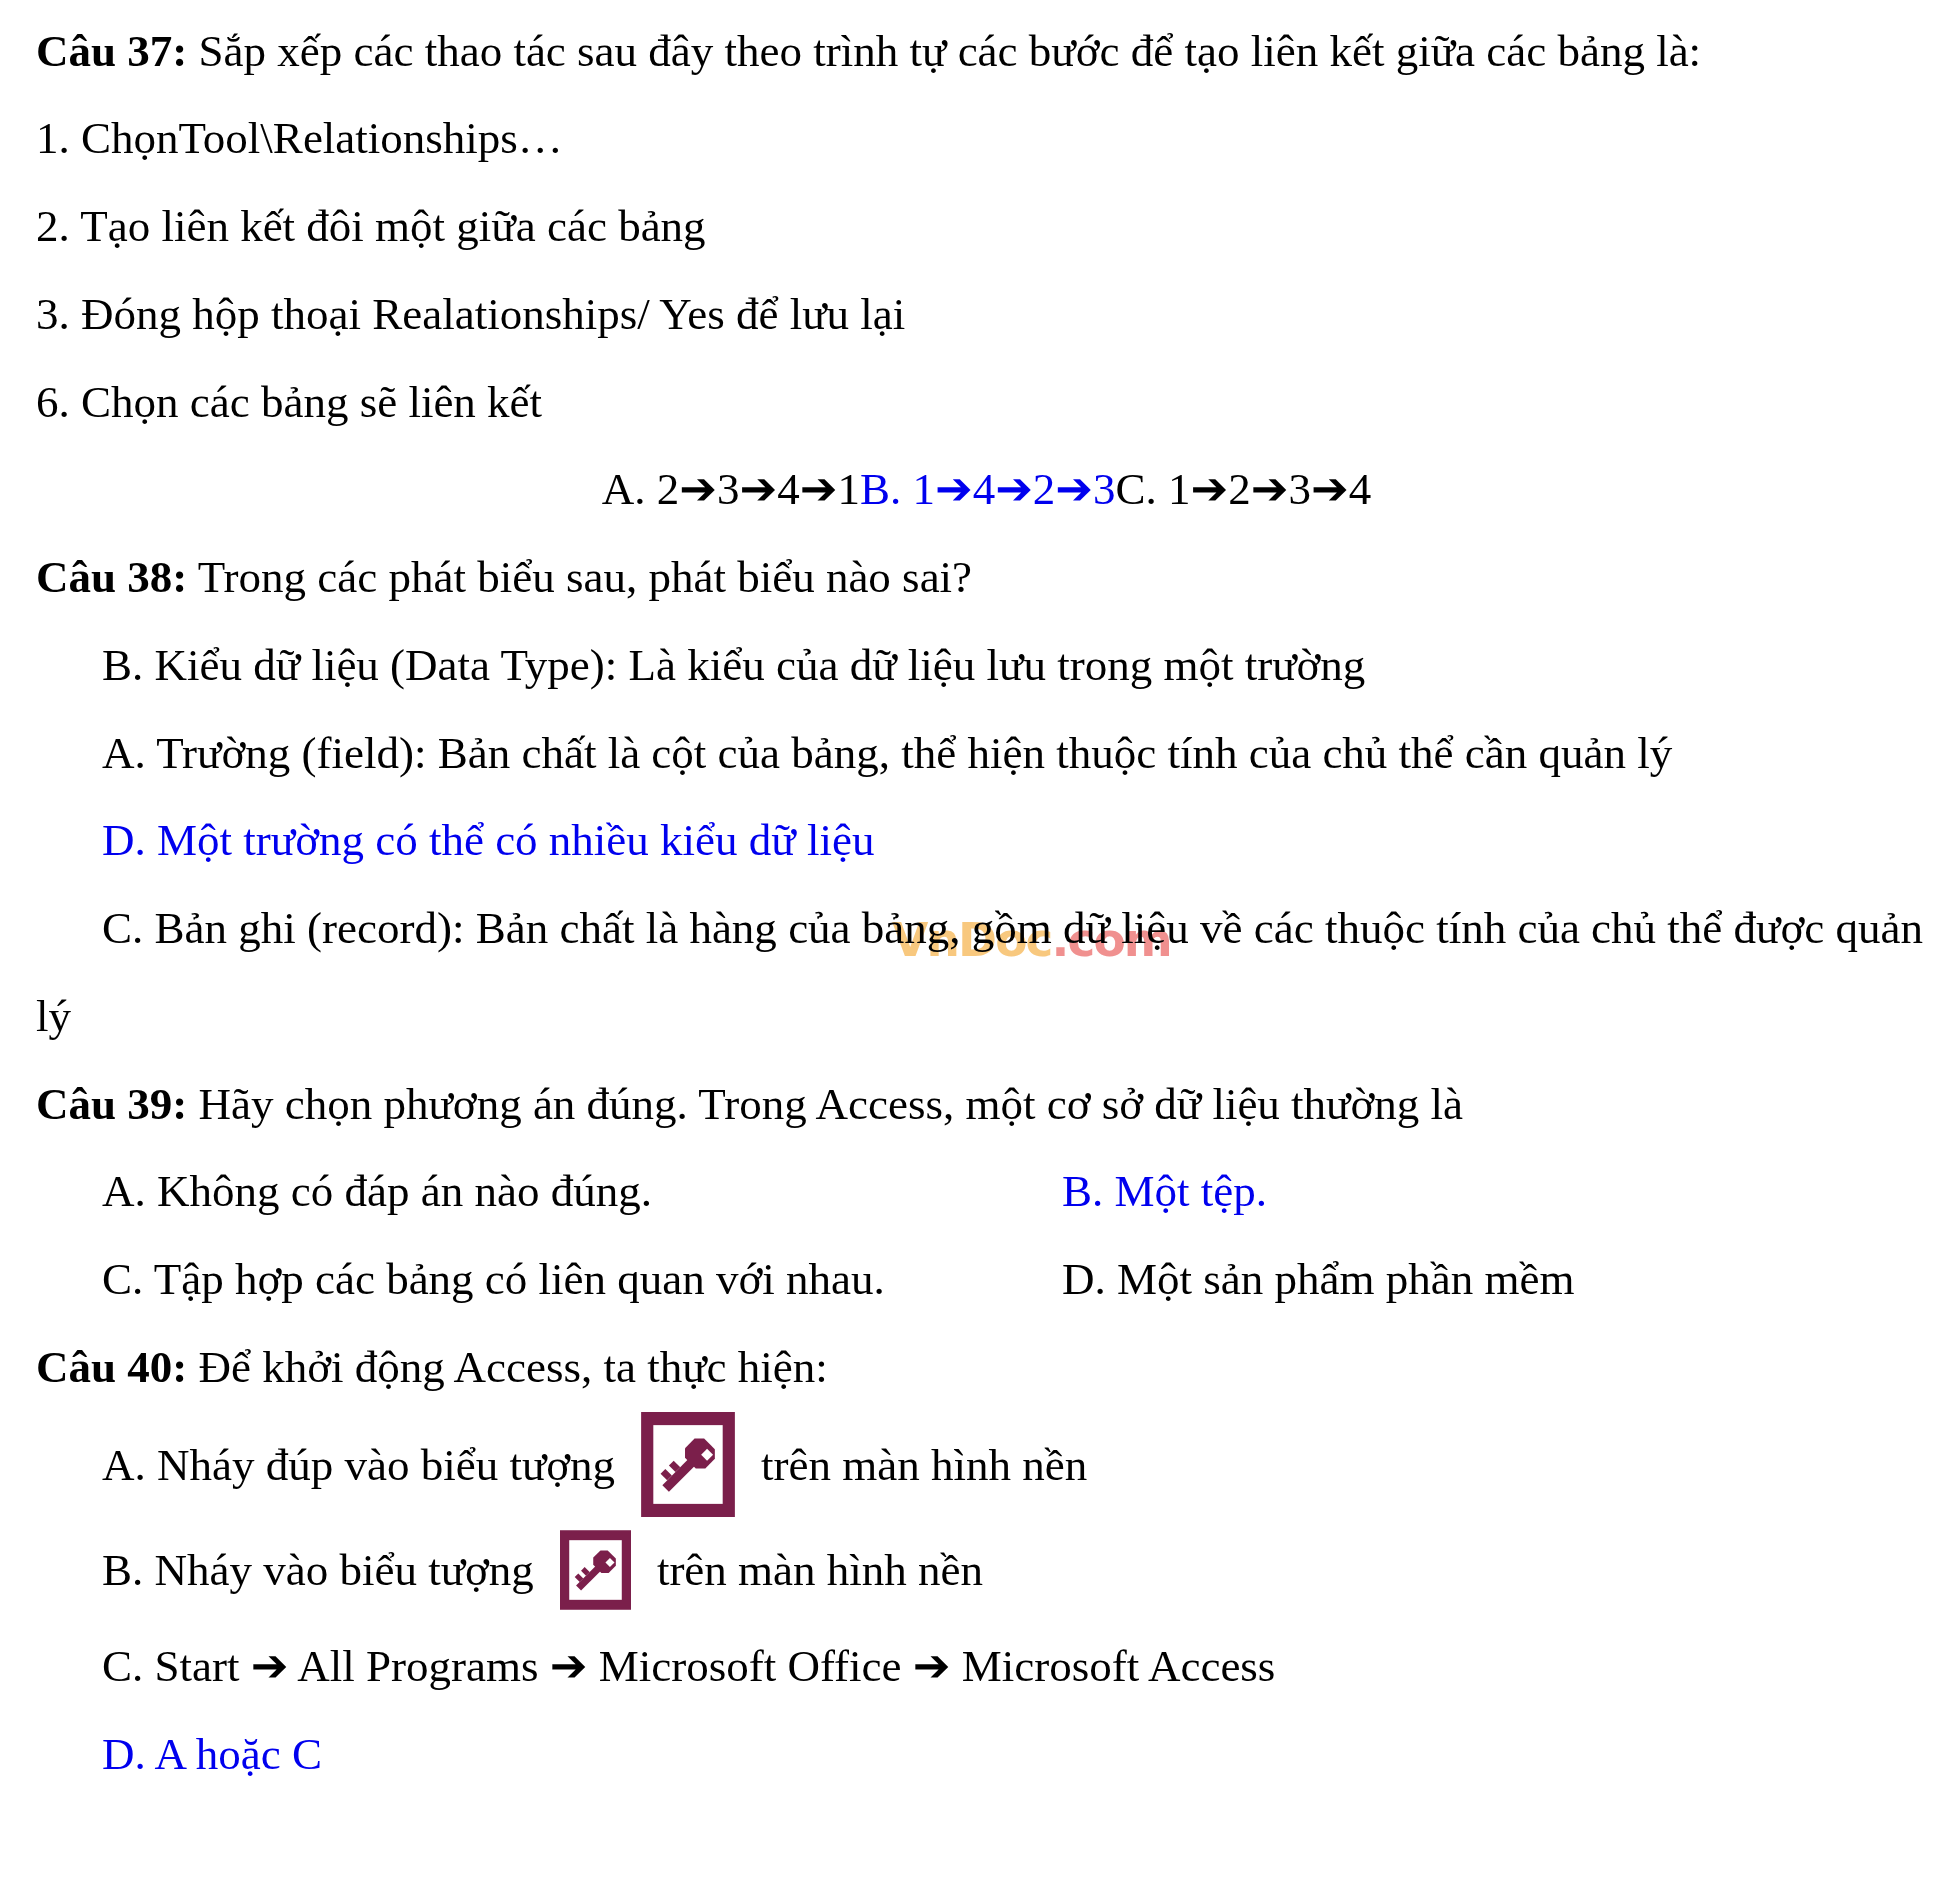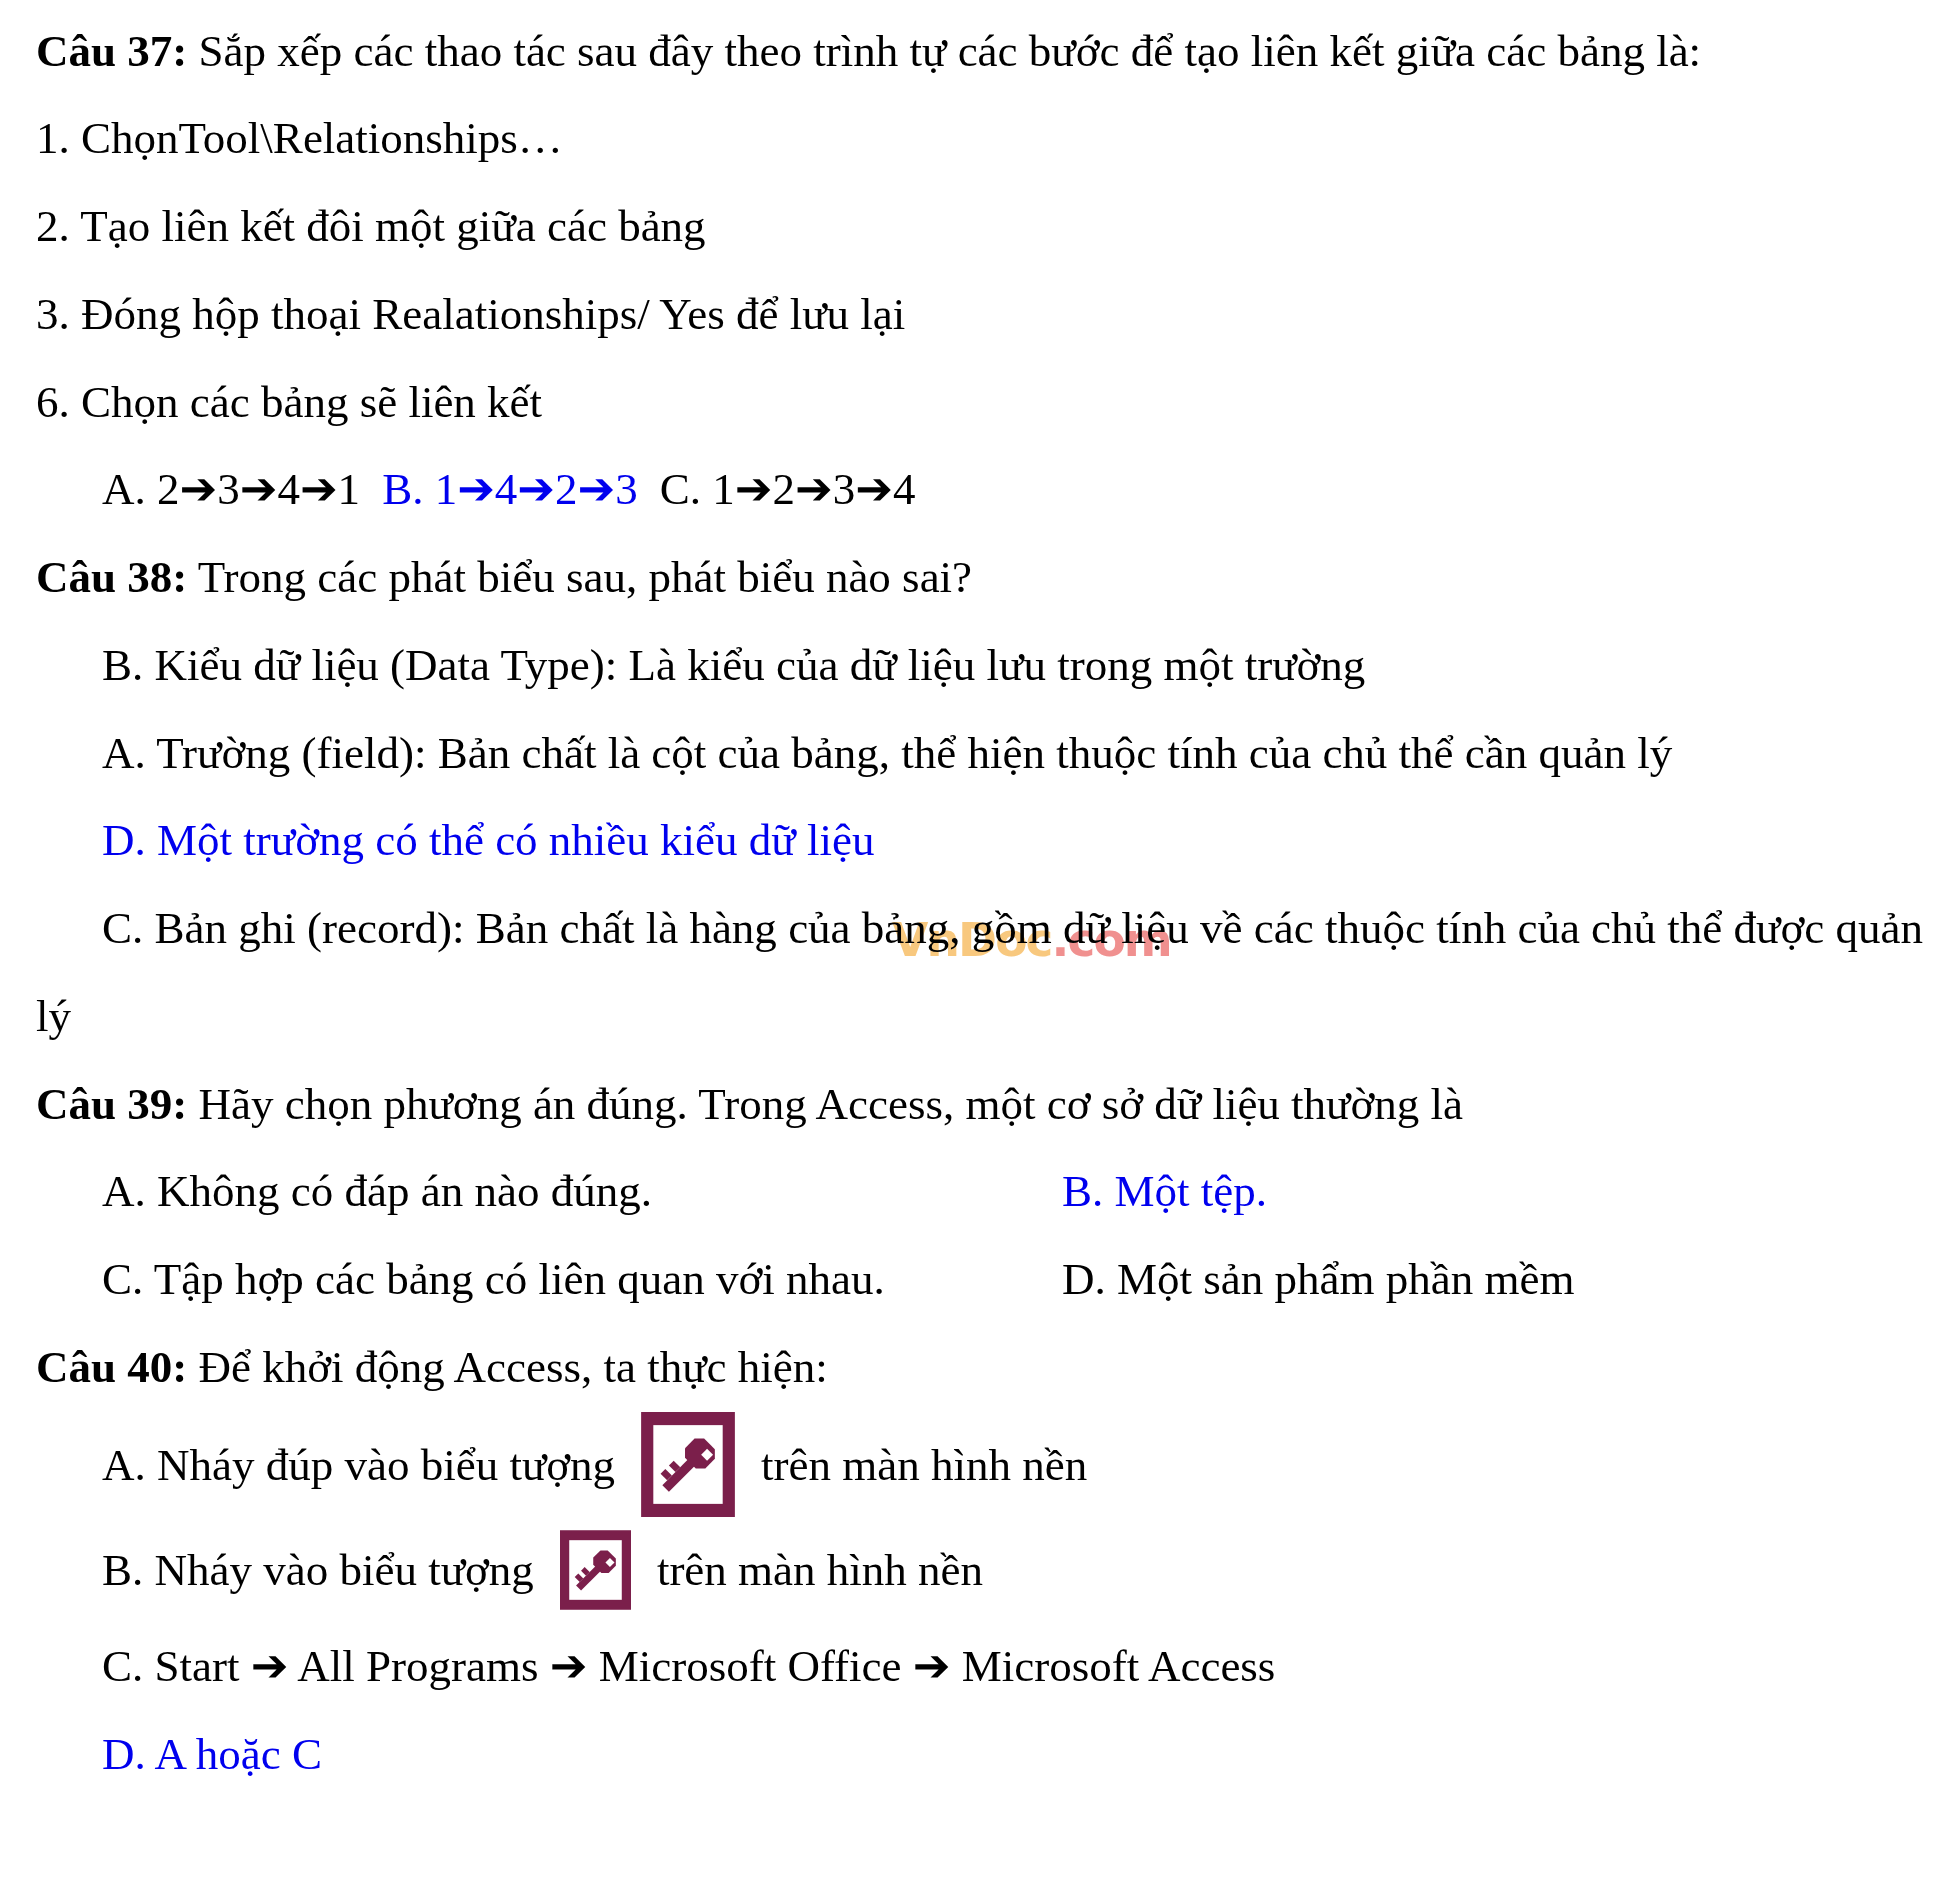--- a/index.html
+++ b/index.html
@@ -15,22 +15,22 @@
     font-size:45px;
     line-height:1.95;
     color:var(--text,#000);
   }
   .para { margin:0; text-align:justify; }
   .qlabel { font-weight:bold; }
   .opt-para { text-indent:66px; }
   .hl { color:var(--answer-highlight,#0000EE); }
 
   .optrow4 {
-    display:flex; justify-content:flex-start;
-    margin:0; padding-left:66px; padding-right:52px;gap:22px;
+    display:flex; justify-content:center;
+    margin:0; padding-left:66px; padding-right:52px;
   }
   .optrow2 {
     display:grid; grid-template-columns:960px 1fr;
     margin:0; padding-left:66px;
   }
 
   .watermark {
     position:absolute; left:892px; top:916px;
     z-index:-1;
     font-family:"DejaVu Sans","Liberation Sans",sans-serif;

